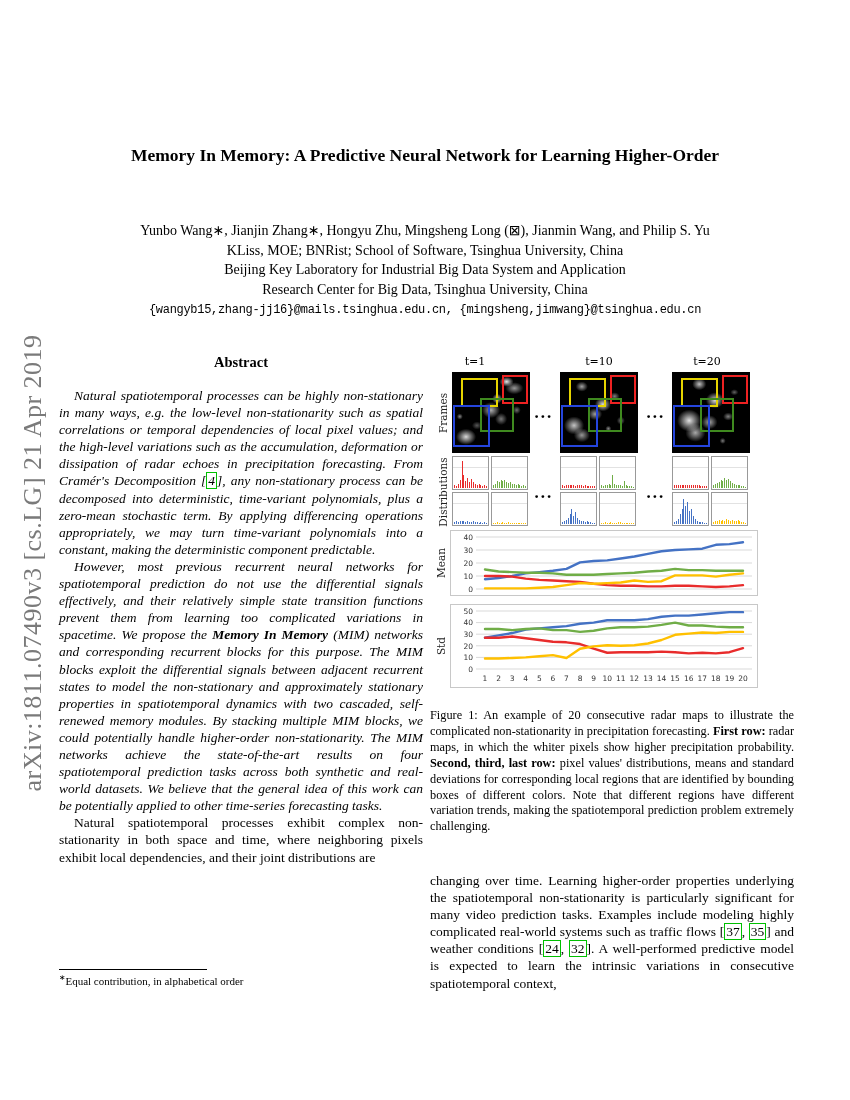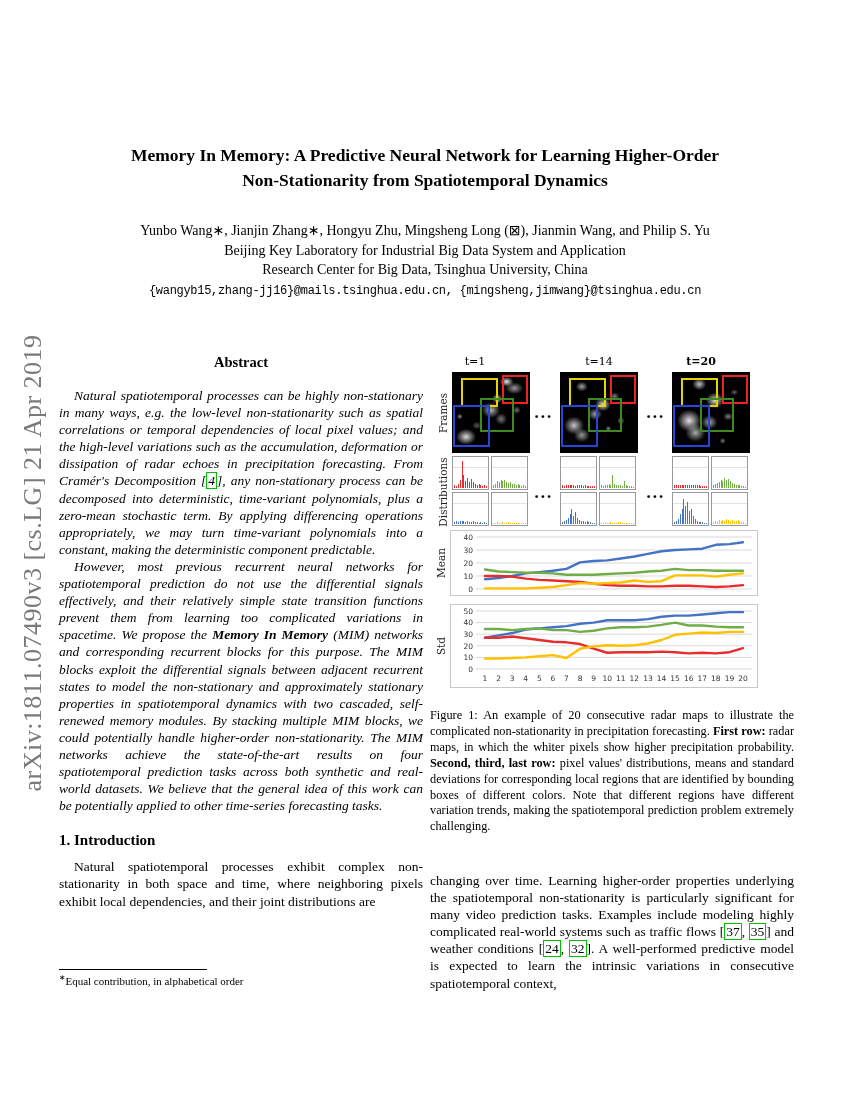--- a/index.html
+++ b/index.html
@@ -109,50 +109,49 @@
   .chart-std{top:252px;height:84px;}
   .chart svg text{font-family:"DejaVu Sans",sans-serif;font-size:7.5px;fill:#333;}
 </style>
 </head>
 <body>
 
 <div class="arxiv-banner">arXiv:1811.07490v3  [cs.LG]  21 Apr 2019</div>
 
 <div class="title">
   <div>Memory In Memory: A Predictive Neural Network for Learning Higher-Order</div>
-  <div>Non-Stationarity from Spatiotemporal Dynamics</div>
 </div>
 
 <div class="authors">
   <div>Yunbo Wang∗, Jianjin Zhang∗, Hongyu Zhu, Mingsheng Long (⊠), Jianmin Wang, and Philip S. Yu</div>
+  <div>KLiss, MOE; BNRist; School of Software, Tsinghua University, China</div>
   <div>Beijing Key Laboratory for Industrial Big Data System and Application</div>
   <div>Research Center for Big Data, Tsinghua University, China</div>
   <div class="emails">{wangyb15,zhang-jj16}@mails.tsinghua.edu.cn, {mingsheng,jimwang}@tsinghua.edu.cn</div>
 </div>
 
 <div class="col-left">
   <div class="abstract-heading">Abstract</div>
   <p class="para abs"><span>Natural spatiotemporal processes can be highly non-stationary in many ways, e.g. the low-level non-stationarity such as spatial correlations or temporal dependencies of local pixel values; and the high-level variations such as the accumulation, deformation or dissipation of radar echoes in precipitation forecasting. From Cramér's Decomposition [</span><span class="cite" style="border-color: rgb(0, 192, 0);">4</span><span>], any non-stationary process can be decomposed into deterministic, time-variant polynomials, plus a zero-mean stochastic term. By applying differencing operations appropriately, we may turn time-variant polynomials into a constant, making the deterministic component predictable.</span></p>
   <p class="para abs"><span>However, most previous recurrent neural networks for spatiotemporal prediction do not use the differential signals effectively, and their relatively simple state transition functions prevent them from learning too complicated variations in spacetime. We propose the </span><b>Memory In Memory</b><span> (MIM) networks and corresponding recurrent blocks for this purpose. The MIM blocks exploit the differential signals between adjacent recurrent states to model the non-stationary and approximately stationary properties in spatiotemporal dynamics with two cascaded, self-renewed memory modules. By stacking multiple MIM blocks, we could potentially handle higher-order non-stationarity. The MIM networks achieve the state-of-the-art results on four spatiotemporal prediction tasks across both synthetic and real-world datasets. We believe that the general idea of this work can be potentially applied to other time-series forecasting tasks.</span></p>
-  <h2 class="section">1. Introduction</h2>
   <p class="para"><span>Natural spatiotemporal processes exhibit complex non-stationarity in both space and time, where neighboring pixels exhibit local dependencies, and their joint distributions are</span></p>
 </div>
 
 <div class="footnote-rule"></div>
 <div class="footnote"><sup>∗</sup><span>Equal contribution, in alphabetical order</span></div>
 
 <div class="fig">
   <div class="rot" style="left:13px;top:61px;">Frames</div>
   <div class="rot" style="left:13px;top:140px;">Distributions</div>
   <div class="rot" style="left:11px;top:211px;">Mean</div>
   <div class="rot" style="left:11px;top:294px;">Std</div>
 
   <div class="frame-title" style="left:6px;">t=1</div>
-  <div class="frame-title" style="left:130px;">t=14</div>
-  <div class="frame-title" style="left:232px;font-weight:bold;">t=20</div>
+  <div class="frame-title" style="left:130px;">t=10</div>
+  <div class="frame-title" style="left:238px;">t=20</div>
 
   <div class="radar f1" style="left:22px;">
     <div class="region rg-yellow" style="border-color: rgb(230, 212, 0);"></div>
     <div class="region rg-red" style="border-color: rgb(238, 34, 34);"></div>
     <div class="region rg-green" style="border-color: rgb(63, 138, 31);"></div>
     <div class="region rg-blue" style="border-color: rgb(37, 69, 221);"></div>
   </div>
   <div class="radar f2" style="left:130px;">
     <div class="region rg-yellow" style="border-color: rgb(230, 212, 0);"></div>
     <div class="region rg-red" style="border-color: rgb(238, 34, 34);"></div>

